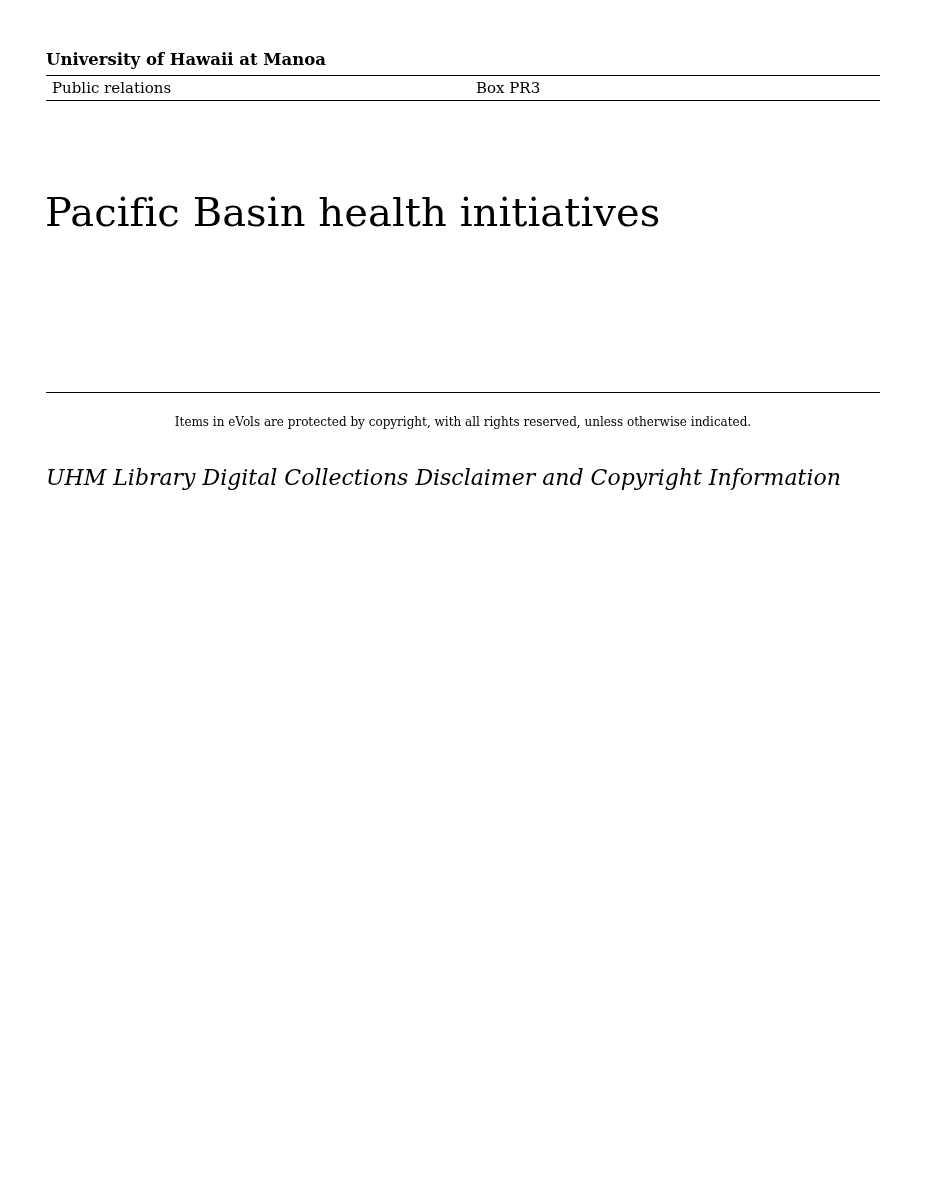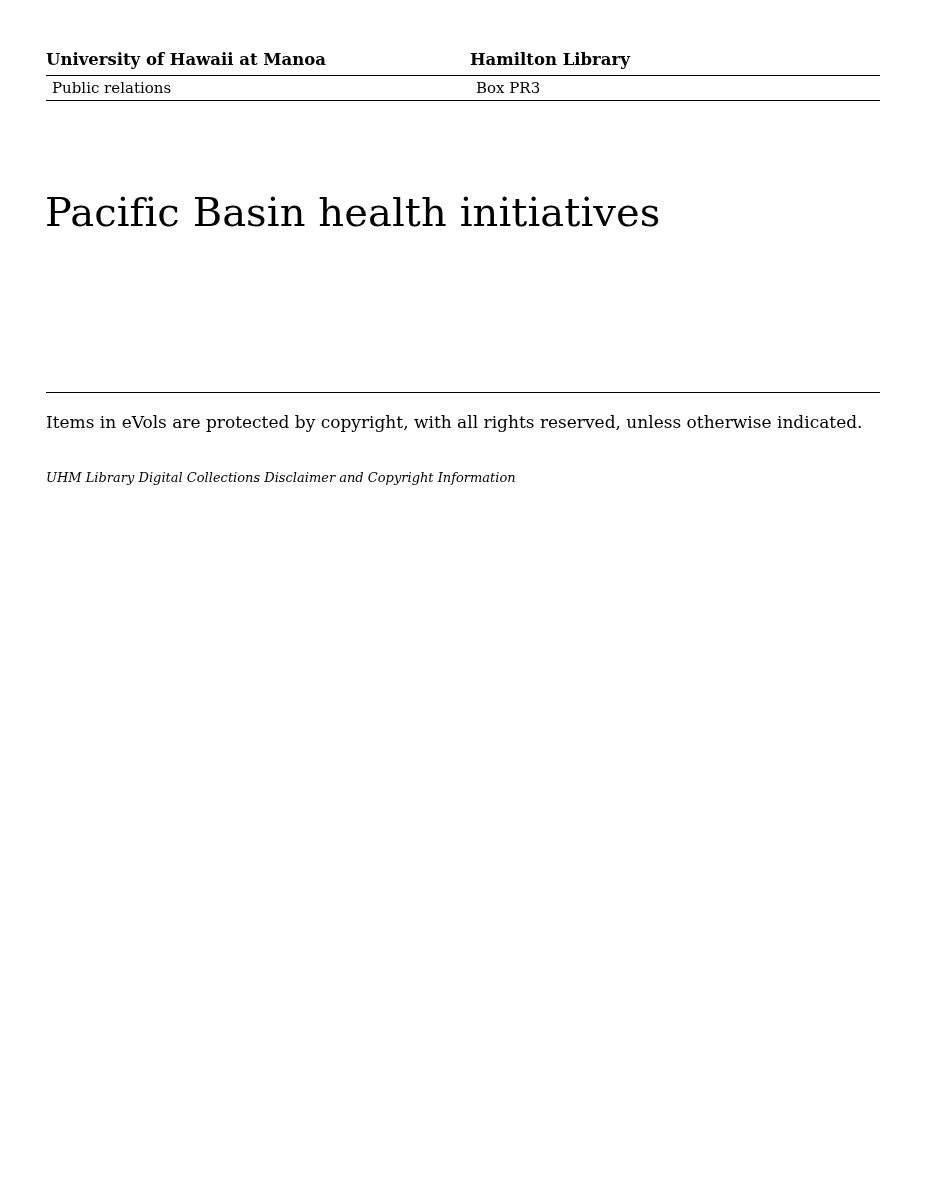--- a/index.html
+++ b/index.html
@@ -96,43 +96,43 @@
     position: absolute;
     left: 46px;
     top: 392px;
     width: 834px;
   }
   .rights {
     position: absolute;
     left: 46px;
     top: 410px;
     width: 834px;
-    font-size: 17px;
+    font-size: 12px;
     line-height: 24px;
+    text-align: center;
   }
   .disclaimer {
     position: absolute;
     left: 46px;
     top: 466px;
     width: 834px;
-    font-size: 13px;
+    font-size: 22px;
     line-height: 24px;
     font-style: italic;
   }
 </style>
 </head>
 <body>
 
 <div class="page">
 
   <div class="header">
 
     <div class="header-row">
       <div class="col-left hdr-bold">University of Hawaii at Manoa</div>
-      <div class="col-right hdr-bold">Hamilton Library</div>
     </div>
 
 
     <hr class="rule">
 
     <div class="header-row">
       <div class="col-left hdr-small row-pad-small">Public relations</div>
       <div class="col-right hdr-small">Box PR3</div>
     </div>
 

